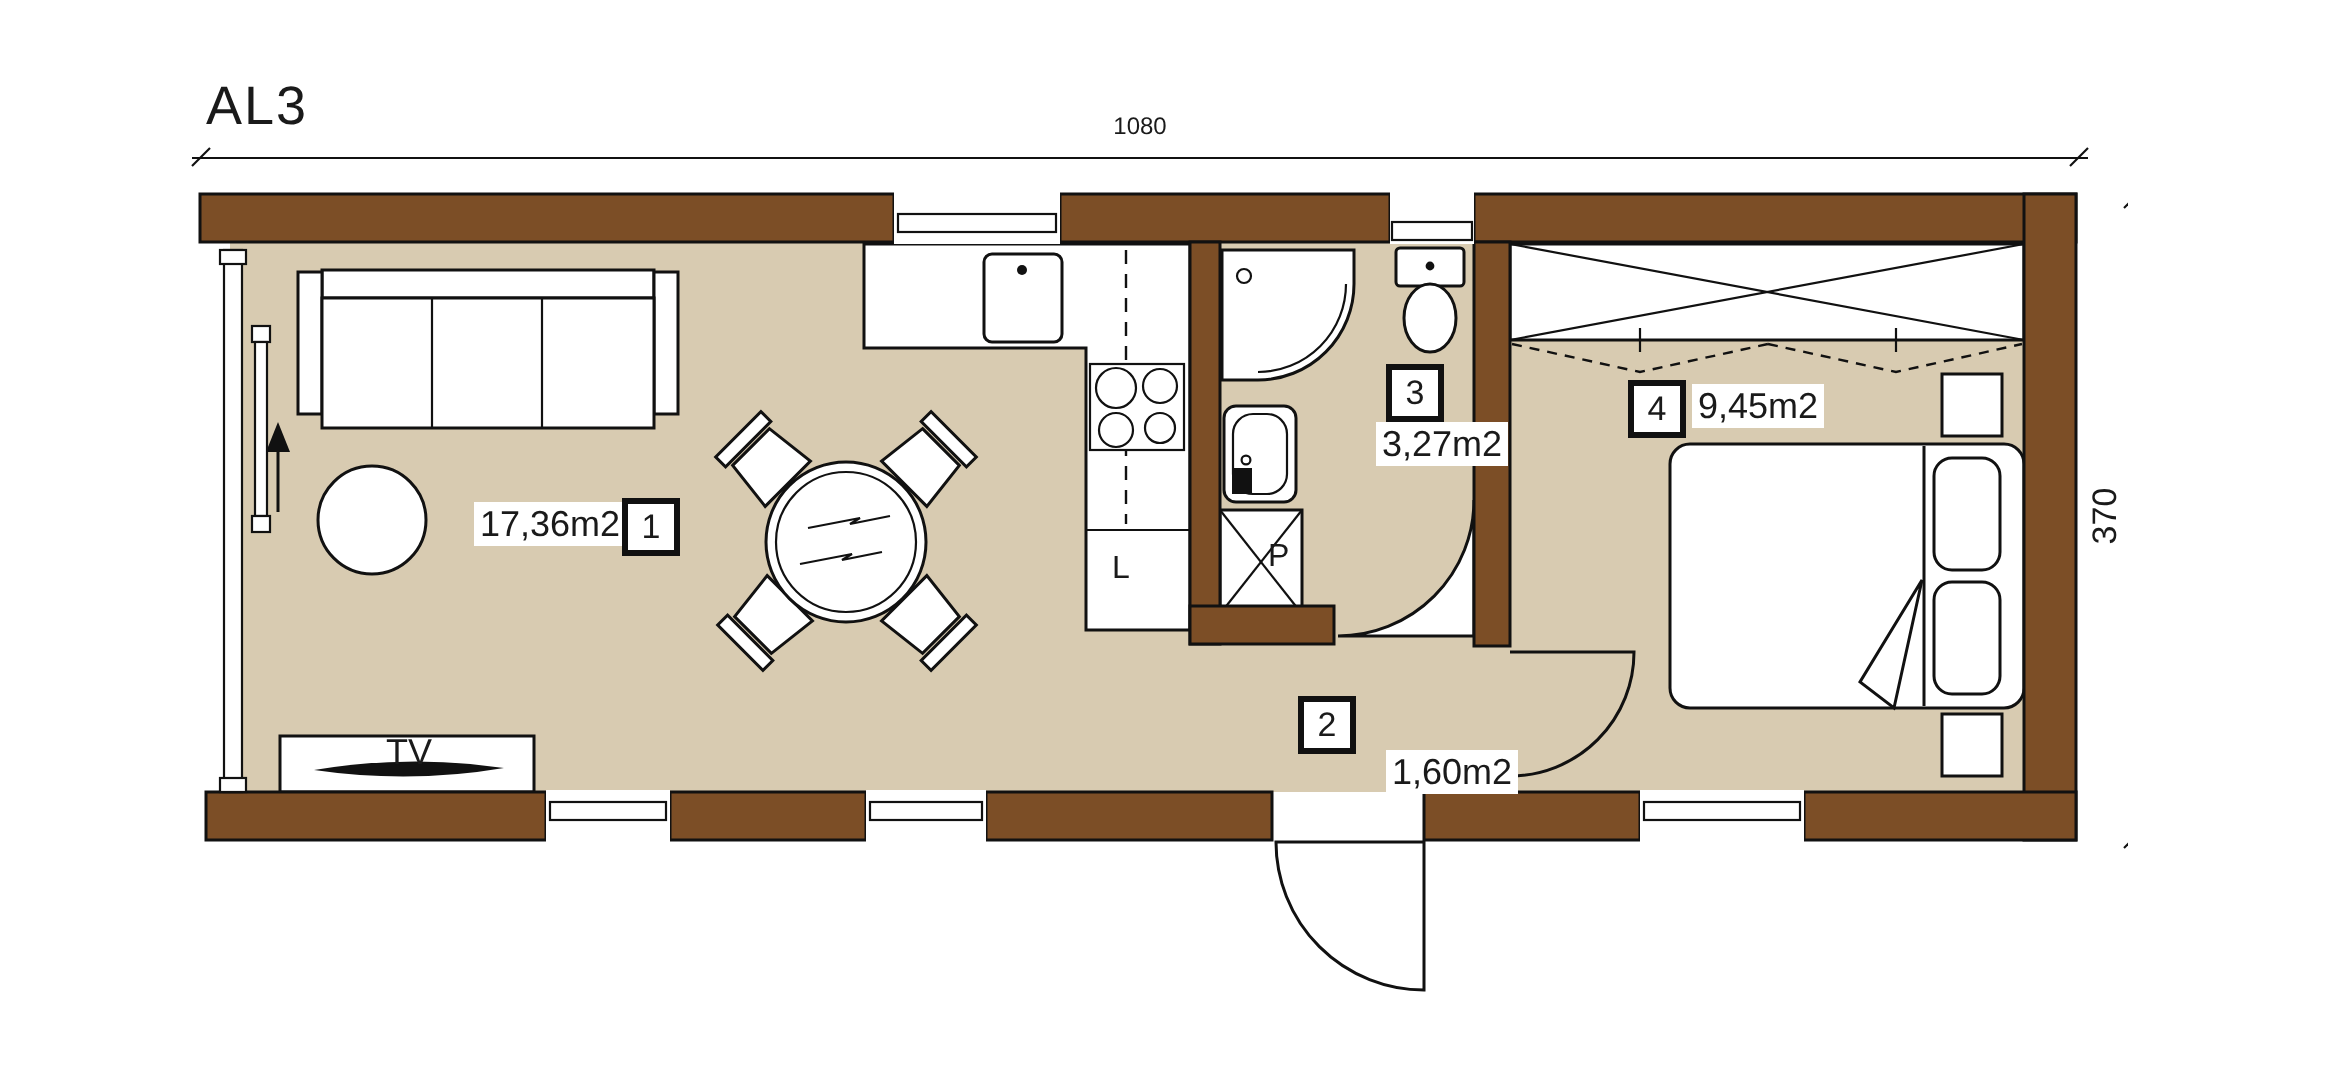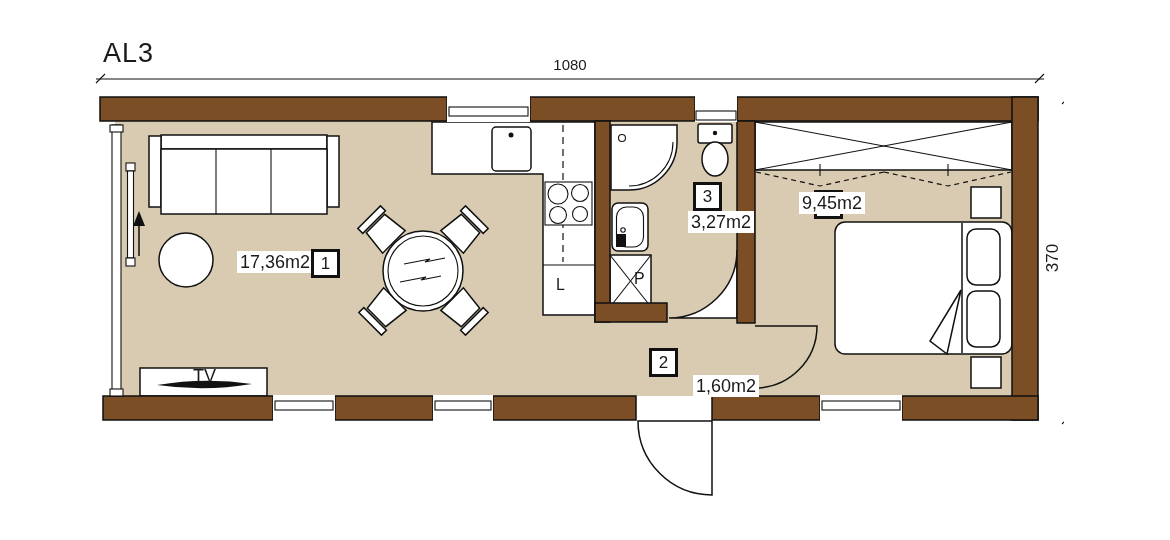--- a/index.html
+++ b/index.html
@@ -1,21 +1,21 @@
 <!DOCTYPE html>
 <html><head>
 <meta charset="utf-8">
 <style>
   html,body{margin:0;padding:0;background:#fff;}
   .stage{position:relative;width:1064px;height:540px;background:#ffffff;overflow:hidden;
          font-family:"Liberation Sans",sans-serif;color:#1a1a1a;}
   .stage svg{position:absolute;left:0;top:0;}
   .lbl{position:absolute;white-space:nowrap;color:#1a1a1a;}
   .title{left:103px;top:38px;font-size:27px;letter-spacing:1px;}
-  .dim-top{left:100px;top:56px;width:940px;text-align:center;font-size:15px;}
+  .dim-top{left:100px;top:56px;width:940px;text-align:center;font-size:12px;}
   .dim-right{left:1028px;top:247px;width:50px;height:22px;line-height:22px;text-align:center;
              font-size:17px;transform:rotate(-90deg);}
   .area{background:#ffffff;padding:0 3px;font-size:18px;line-height:22px;}
   .numbox{position:absolute;width:23px;height:23px;border:3px solid #111;background:#fff;
           font-size:17px;display:flex;align-items:center;justify-content:center;}
   .small{font-size:16px;}
   .tv{font-size:18px;}
   
   .w{fill:#7c4e26;stroke:#111;stroke-width:1.5;}
   .f{fill:#ffffff;stroke:#111;stroke-width:1.5;}
@@ -213,18 +213,18 @@
   <div class="lbl area" style="left:237px;top:251px;">17,36m2</div>
   <div class="numbox" style="left:311px;top:249px;">1</div>
 
   <div class="numbox" style="left:649px;top:348px;">2</div>
   <div class="lbl area" style="left:693px;top:351px;margin-top:24px;">1,60m2</div>
 
   <div class="numbox" style="left:693px;top:182px;">3</div>
   <div class="lbl area" style="left:688px;top:211px;">3,27m2</div>
 
   <div class="numbox" style="left:814px;top:190px;">4</div>
-  <div class="lbl area" style="left:799px;top:192px;text-align:center;">9,45m2</div>
+  <div class="lbl area" style="left:846px;top:192px;text-align:center;">9,45m2</div>
 
   <div class="lbl small" style="left:556px;top:276px;">L</div>
   <div class="lbl small" style="left:634px;top:270px;">P</div>
   <div class="lbl tv" style="left:193px;top:366px;">TV</div>
 </div>
 
 </body></html>

